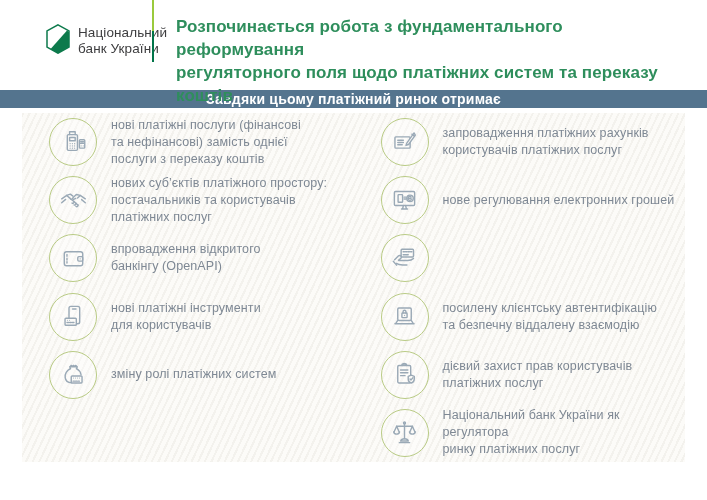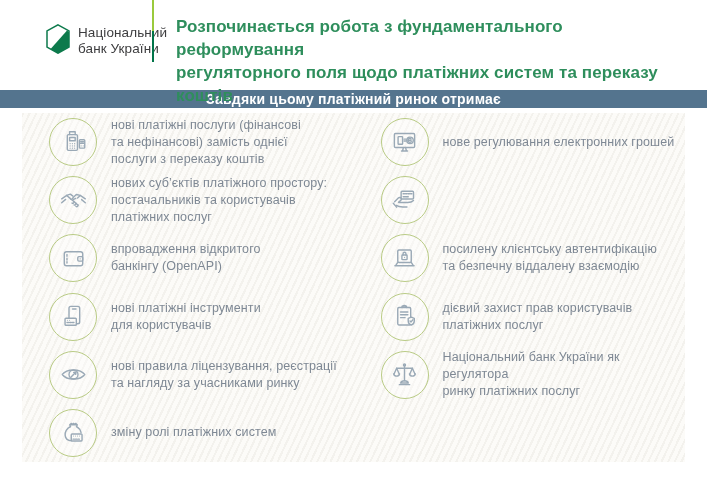--- a/index.html
+++ b/index.html
@@ -144,31 +144,20 @@
             <rect x="4.5" y="13.5" width="10" height="6.3" rx="0.8" class="paperfill"></rect>
             <path d="M6.2 17.3 h1.4 M8.6 17.3 h1.4 M11 17.3 h1.4"></path>
             <circle class="dot" cx="6.6" cy="15.4" r="0.45"></circle>
               <circle class="dot" cx="8.4" cy="15.4" r="0.45"></circle>
           </svg>
         </span>
         <span class="item-text">нові платіжні інструменти
 для користувачів</span>
       </div>
 
-      <div class="item">
-        <span class="icon-circle">
-          <svg width="27" height="27" viewBox="0 0 24 24">
-            <path d="M2 12 C6 6.6 18 6.6 22 12 C18 17.4 6 17.4 2 12 Z"></path>
-            <circle cx="12" cy="12" r="4"></circle>
-            <path d="M9.8 14.2 L14.3 9.7 M14.3 9.7 l-2.1.4 M14.3 9.7 l-.4 2.1"></path>
-          </svg>
-        </span>
-        <span class="item-text">нові правила ліцензування, реєстрації
-та нагляду за учасниками ринку</span>
-      </div>
 
       <div class="item">
         <span class="icon-circle">
           <svg width="27" height="27" viewBox="0 0 24 24">
             <path d="M9.3 6.8 C6 8.6 4.3 11.6 4.6 14.6 C4.9 17.6 7.2 19.3 10.2 19.4"></path>
             <path d="M14.7 6.8 C16.9 8 18.3 10 18.7 12.2"></path>
             <path d="M9.3 6.8 L8.8 5.2 M14.7 6.8 L15.2 5.2"></path>
             <path d="M8.8 5.2 l1.1-1.3 1 .8 1.1-.8 1.1.8 1-.8 1.1 1.3 z"></path>
             <rect x="10" y="13.3" width="9.6" height="6.2" rx="0.8" class="paperfill"></rect>
             <circle class="dot" cx="12" cy="15.2" r="0.45"></circle>
@@ -178,20 +167,32 @@
             <path d="M11.6 17.9 h1.2 M13.8 17.9 h1.2 M16 17.9 h1.2"></path>
           </svg>
         </span>
         <span class="item-text">зміну ролі платіжних систем</span>
       </div>
 
     </div>
 
     <div class="col">
 
+      <div class="item">
+        <span class="icon-circle">
+          <svg width="27" height="27" viewBox="0 0 24 24">
+            <rect x="3.5" y="7" width="13.5" height="10" rx="0.8"></rect>
+            <path d="M6 10 h5 M6 12 h5 M6 14 h4"></path>
+            <path d="M20.5 3.5 L14.2 12.3 l-.9 2.3 2.3-.8 6-8.4 z" class="paperfill"></path>
+            <path d="M18.6 4.6 l2.3 1.7"></path>
+          </svg>
+        </span>
+        <span class="item-text">запровадження платіжних рахунків
+користувачів платіжних послуг</span>
+      </div>
 
       <div class="item">
         <span class="icon-circle">
           <svg width="27" height="27" viewBox="0 0 24 24">
             <rect x="3" y="4" width="18" height="12.5" rx="1"></rect>
             <path d="M11 16.5 l-.7 3 M13 16.5 l.7 3 M9.3 19.5 h5.4"></path>
             <rect x="6.3" y="6.8" width="4" height="6.8" rx="0.6"></rect>
             <path d="M11.6 9 h1.6 M11.6 10.6 h1.6"></path>
             <circle cx="16.9" cy="10.1" r="2.9"></circle>
             <path d="M17.9 8.9 a1.7 1.7 0 1 0 .1 2.3 M15.9 10.1 h2"></path>

